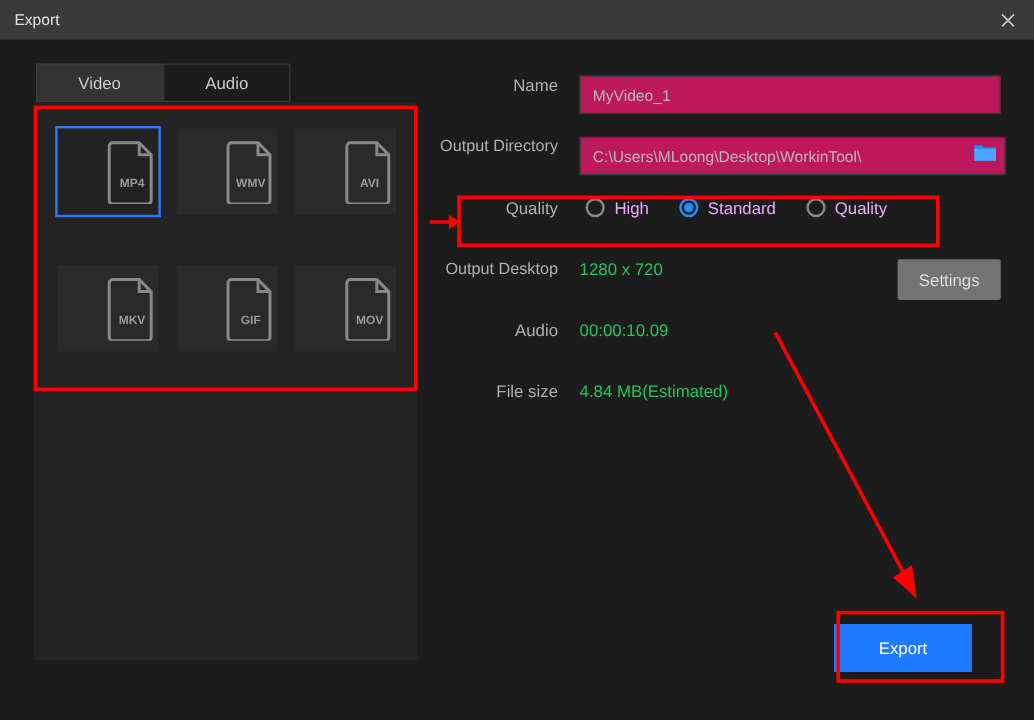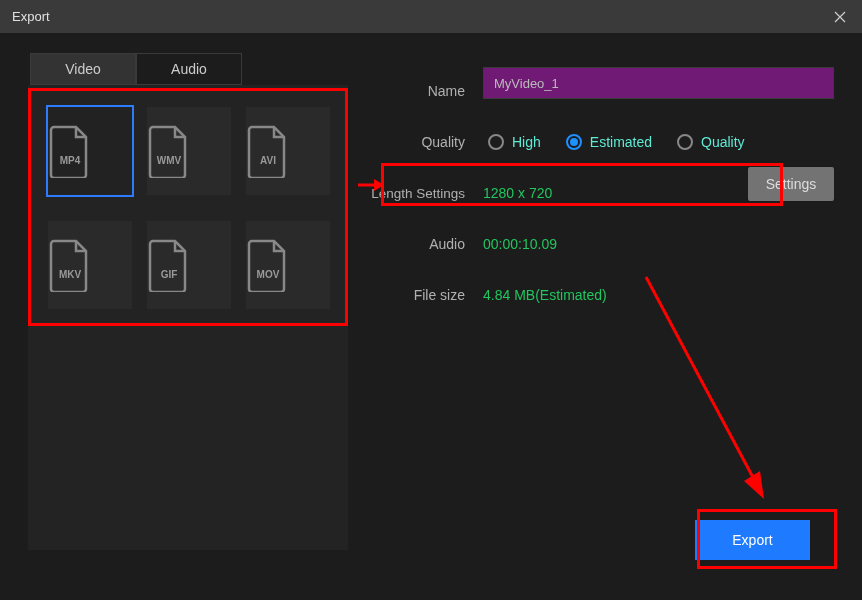--- a/index.html
+++ b/index.html
@@ -58,56 +58,56 @@
     display: grid;
     grid-template-columns: repeat(3, 84px);
     grid-template-rows: 94px 94px;
     gap: 20px 15px;
     align-content: start;
     position: relative;
     z-index: 2;
   }
   .format-tile {
     width: 84px;
-    height: 88px;
+    height: 72px;
     background: #2a2a2a;
     display: flex;
     align-items: center;
-    justify-content: flex-start;
+    justify-content: flex-end;
     cursor: pointer;
   }
   .format-tile.selected {
     background: #222;
     outline: 2px solid #2d7bff;
   }
   .right-panel {
     flex: 1;
     padding-left: 10px;
     padding-top: 10px;
   }
   .form-row {
     display: flex;
-    align-items: flex-end;
+    align-items: flex-start;
     height: 36px;
     margin-bottom: 15px;
   }
   .form-label {
     width: 120px;
     text-align: right;
     padding-right: 18px;
     color: #b0b0b0;
   }
   .form-value {
     color: #22c55e;
     flex: 1;
   }
   .text-input {
     flex: 1;
     height: 32px;
-    background: #701a75;
+    background: #be185d;
     border: 1px solid #3a3a3a;
     color: #bbb;
     padding: 3px 10px;
     font-size: 13px;
     outline: none;
   }
   .dir-row .text-input { border: 1px solid #353535; }
   .folder-btn {
     width: 26px;
     height: 26px;
@@ -122,21 +122,21 @@
     align-items: center;
     gap: 25px;
     padding-left: 5px;
     flex: 1;
   }
   .radio {
     display: flex;
     align-items: center;
     gap: 8px;
     cursor: pointer;
-    color: #5eead4;
+    color: #f0abfc;
   }
   .radio-circle {
     width: 16px; height: 16px;
     border: 2px solid #888;
     border-radius: 50%;
     display: flex;
     align-items: center;
     justify-content: center;
   }
   .radio.selected .radio-circle {
@@ -250,41 +250,51 @@
         </div>
       </div>
   </div>
 
   <div class="right-panel">
     <div class="form-row">
       <div class="form-label">Name</div>
       <input class="text-input" value="MyVideo_1" style="">
     </div>
 
+    <div class="form-row dir-row" style="margin-top:6px;">
+      <div class="form-label" style="font-size:13.5px;">Output Directory</div>
+      <input class="text-input" value="C:\Users\MLoong\Desktop\WorkinTool\" style="">
+      <div class="folder-btn">
+        <svg width="20" height="16" viewBox="0 0 20 16">
+          <path d="M1 2 h6 l2 2 h10 v11 h-18 z" fill="#1e90ff"></path>
+          <rect x="1" y="5" width="18" height="10" fill="#4da6ff"></rect>
+        </svg>
+      </div>
+    </div>
 
     <div class="form-row" style="margin-top:12px;">
       <div class="form-label">Quality</div>
       <div class="radio-group">
         <div class="radio">
           <div class="radio-circle"></div>
           <span>High</span>
         </div>
         <div class="radio selected">
           <div class="radio-circle"></div>
-          <span>Estimated</span>
+          <span>Standard</span>
         </div>
         <div class="radio">
           <div class="radio-circle"></div>
           <span>Quality</span>
         </div>
       </div>
     </div>
 
     <div class="form-row" style="margin-top:12px;">
-      <div class="form-label" style="font-size:13.5px;">Length Settings</div>
+      <div class="form-label" style="font-size:13.5px;">Output Desktop</div>
       <div class="form-value">1280 x 720</div>
       <div class="settings-btn">Settings</div>
     </div>
 
     <div class="form-row">
       <div class="form-label">Audio</div>
       <div class="form-value">00:00:10.09</div>
     </div>
 
     <div class="form-row">

